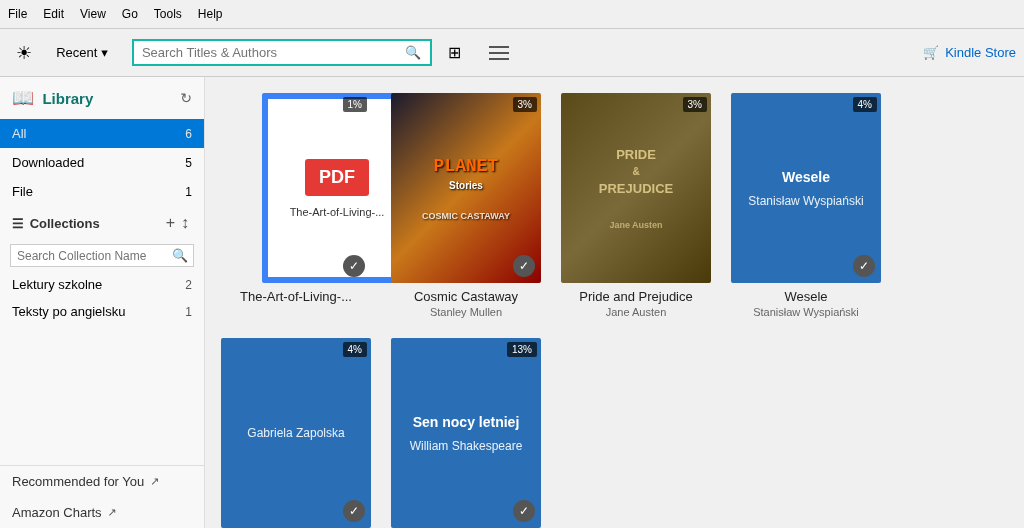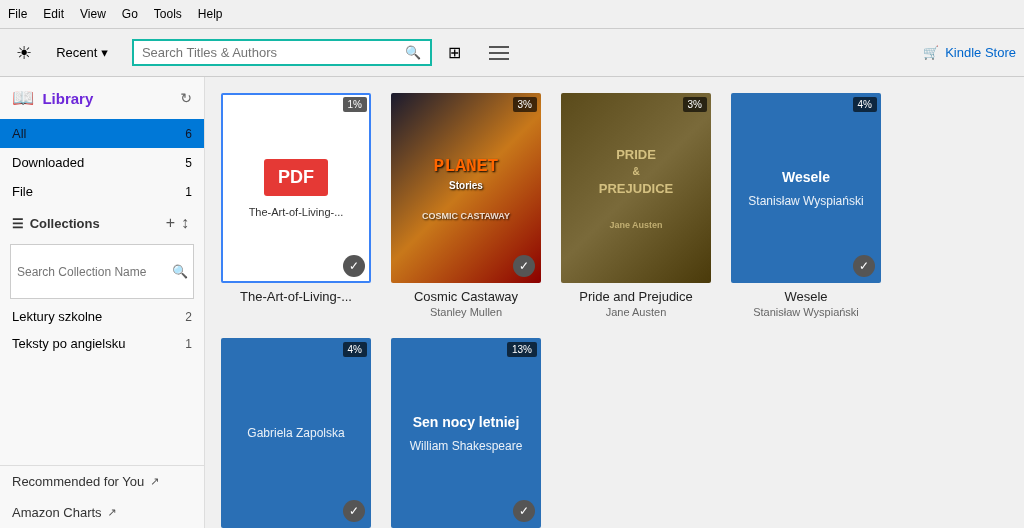--- a/index.html
+++ b/index.html
@@ -18,32 +18,32 @@
     .grid-icon { font-size: 16px; }
     .kindle-store { display: flex; align-items: center; gap: 6px; margin-left: auto; cursor: pointer; font-size: 13px; color: #0066cc; }
 
     
     .main { display: flex; flex: 1; overflow: hidden; }
 
     
     .sidebar { width: 205px; background: #f8f8f8; border-right: 1px solid #ddd; display: flex; flex-direction: column; overflow: hidden; flex-shrink: 0; }
     .library-header { display: flex; align-items: center; padding: 10px 12px; gap: 8px; }
     .library-icon { color: #0078d7; font-size: 18px; }
-    .library-title { font-size: 15px; font-weight: 600; color: #6d28d9; flex: 1; }
+    .library-title { font-size: 15px; font-weight: 600; color: #0f766e; flex: 1; }
     .refresh-icon { color: #666; cursor: pointer; font-size: 14px; }
 
     .nav-item { display: flex; align-items: center; padding: 7px 12px; cursor: pointer; font-size: 13px; }
-    .nav-item.active { background: #0078d7; color: #0f172a; }
+    .nav-item.active { background: #0078d7; color: #e5e5e5; }
     .nav-item .count { margin-left: auto; font-size: 12px; }
 
     .collections-header { display: flex; align-items: center; padding: 8px 12px; font-size: 13px; font-weight: 600; color: #333; }
     .collections-header .label { flex: 1; }
     .collections-header .icon-btn { background: none; border: none; cursor: pointer; font-size: 16px; color: #555; padding: 0 3px; }
 
-    .collection-search { display: flex; align-items: center; border: 1px solid #ccc; background: white; margin: 4px 10px; padding: 19px 6px; }
+    .collection-search { display: flex; align-items: center; border: 1px solid #ccc; background: white; margin: 4px 10px; padding: 3px 6px; }
     .collection-search input { border: none; outline: none; flex: 1; font-size: 12px; }
 
     .collection-item { display: flex; align-items: center; padding: 6px 12px; cursor: pointer; font-size: 13px; }
     .collection-item .count { margin-left: auto; font-size: 12px; color: #555; }
 
     .sidebar-bottom { margin-top: auto; border-top: 1px solid #ddd; }
     .sidebar-bottom-item { display: flex; align-items: center; padding: 8px 12px; cursor: pointer; font-size: 13px; color: #333; gap: 6px; }
     .arrow-icon { font-size: 11px; color: #555; }
 
     
@@ -61,21 +61,21 @@
     .pdf-badge { background: #e53935; color: white; font-size: 18px; font-weight: bold; padding: 8px 14px; border-radius: 3px; margin-bottom: 10px; }
     .pdf-filename { font-size: 11px; color: #333; text-align: center; padding: 0 8px; }
 
     .percent-badge { position: absolute; top: 4px; right: 4px; background: rgba(0,0,0,0.65); color: white; font-size: 10px; padding: 2px 5px; border-radius: 2px; z-index: 2; }
     .check-badge { position: absolute; bottom: 6px; right: 6px; background: #555; color: white; border-radius: 50%; width: 22px; height: 22px; display: flex; align-items: center; justify-content: center; font-size: 12px; z-index: 2; }
 
     .book-info { margin-top: 6px; text-align: center; width: 150px; }
     .book-info .title { font-size: 13px; color: #222; font-weight: 500; white-space: nowrap; overflow: hidden; text-overflow: ellipsis; }
     .book-info .author { font-size: 11px; color: #666; margin-top: 2px; }
 
-    .book-selected { border: 2px solid #3b82f6; border-radius: 2px; }
+    .book-selected { border: 6px solid #3b82f6; border-radius: 2px; margin-left: 41px; }
 
     
     .hamburger { display: flex; flex-direction: column; gap: 4px; cursor: pointer; padding: 4px; }
     .hamburger span { width: 20px; height: 2px; background: #555; display: block; }
   </style>
 </head>
 <body>
 
 <div class="menu-bar">
   <span class="menu-item">File</span>

